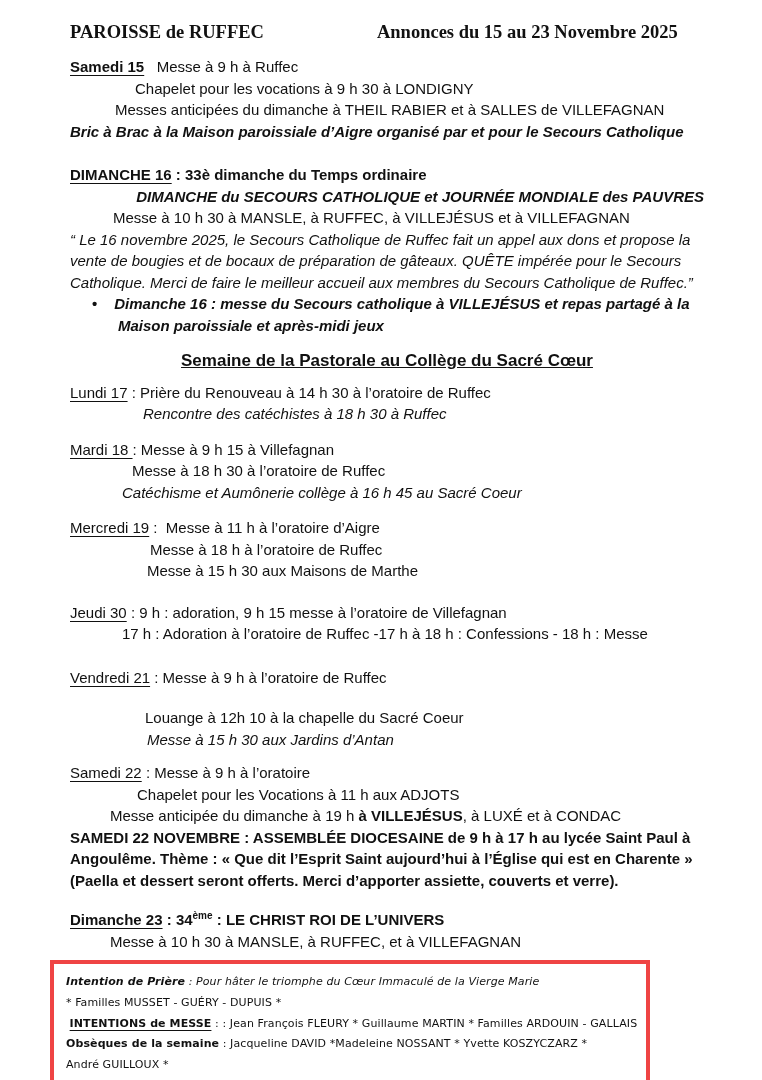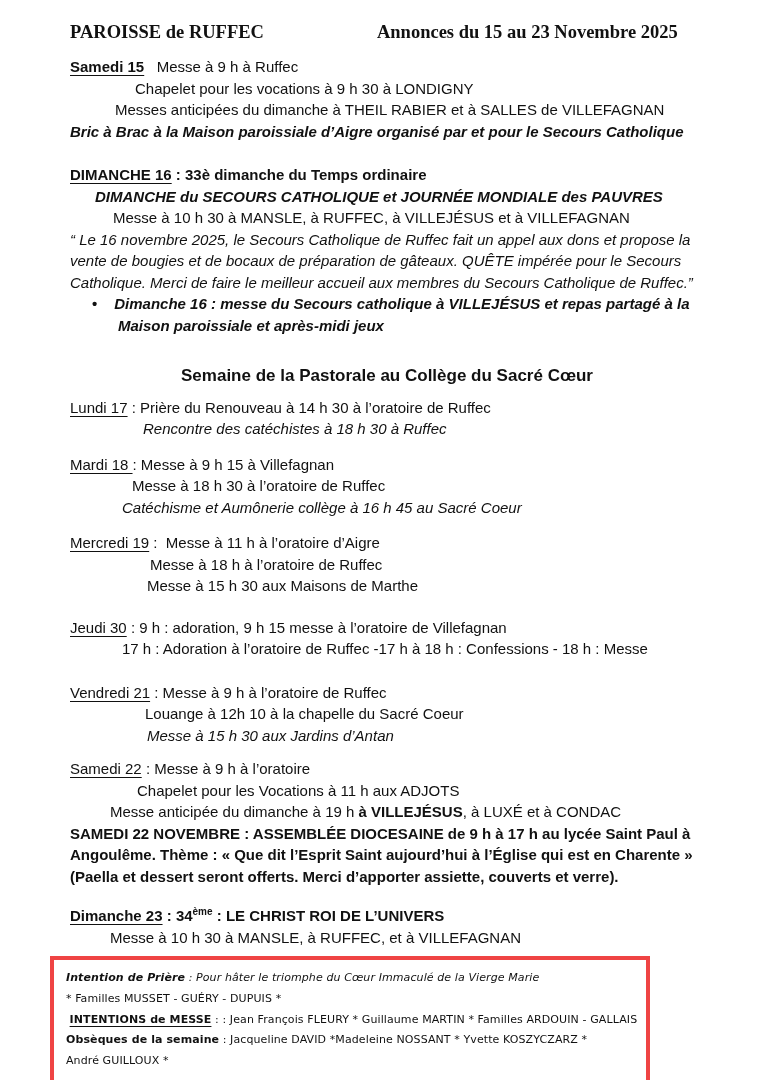--- a/index.html
+++ b/index.html
@@ -59,40 +59,40 @@
     <span class="hdr-left">PAROISSE de RUFFEC</span>
     <span class="hdr-right">Annonces du 15 au 23 Novembre 2025</span>
   </div>
 
   <div class="body-lines" id="doc-body">
       <div class="line"><span class="b u">Samedi 15</span><span>   Messe à 9 h à Ruffec</span></div>
       <div class="line" style="margin-left: 65px;"><span>Chapelet pour les vocations à 9 h 30 à LONDIGNY</span></div>
       <div class="line" style="margin-left: 45px;"><span>Messes anticipées du dimanche à THEIL RABIER et à SALLES de VILLEFAGNAN</span></div>
       <div class="line"><span class="b i">Bric à Brac à la Maison paroissiale d’Aigre organisé par et pour le Secours Catholique</span></div>
       <div class="line" style="margin-top: 22px;"><span class="b u">DIMANCHE 16</span><span class="b"> : 33è dimanche du Temps ordinaire</span></div>
-      <div class="line" style="margin-left: 25px;"><span class="b i">DIMANCHE du SECOURS CATHOLIQUE et JOURNÉE MONDIALE des PAUVRES</span></div>
+      <div class="line" style="margin-left: 25px; text-align: right;"><span class="b i">DIMANCHE du SECOURS CATHOLIQUE et JOURNÉE MONDIALE des PAUVRES</span></div>
       <div class="line" style="margin-left: 43px;"><span>Messe à 10 h 30 à MANSLE, à RUFFEC, à VILLEJÉSUS et à VILLEFAGNAN</span></div>
       <div class="line"><span class="i">“ Le 16 novembre 2025, le Secours Catholique de Ruffec fait un appel aux dons et propose la</span></div>
       <div class="line"><span class="i">vente de bougies et de bocaux de préparation de gâteaux. QUÊTE impérée pour le Secours</span></div>
       <div class="line"><span class="i">Catholique. Merci de faire le meilleur accueil aux membres du Secours Catholique de Ruffec.”</span></div>
       <div class="line" style="margin-left: 22px;"><span class="bullet b">•</span><span class="b i">Dimanche 16 : messe du Secours catholique à VILLEJÉSUS et repas partagé à la</span></div>
       <div class="line" style="margin-left: 48px;"><span class="b i">Maison paroissiale et après-midi jeux</span></div>
-      <div class="line center heading" style="margin-top: 29px;"><span class="b">Semaine de la Pastorale au Collège du Sacré Cœur</span></div>
+      <div class="line center heading" style="margin-top: 14px; text-decoration: underline;"><span class="b">Semaine de la Pastorale au Collège du Sacré Cœur</span></div>
       <div class="line" style="margin-top: 10px;"><span class="u">Lundi 17</span><span> : Prière du Renouveau à 14 h 30 à l’oratoire de Ruffec</span></div>
       <div class="line" style="margin-left: 73px;"><span class="i">Rencontre des catéchistes à 18 h 30 à Ruffec</span></div>
       <div class="line" style="margin-top: 14px;"><span class="u">Mardi 18 </span><span>: Messe à 9 h 15 à Villefagnan</span></div>
       <div class="line" style="margin-left: 62px;"><span>Messe à 18 h 30 à l’oratoire de Ruffec</span></div>
       <div class="line" style="margin-left: 52px;"><span class="i">Catéchisme et Aumônerie collège à 16 h 45 au Sacré Coeur</span></div>
       <div class="line" style="margin-top: 14px;"><span class="u">Mercredi 19</span><span> :  Messe à 11 h à l’oratoire d’Aigre</span></div>
       <div class="line" style="margin-left: 80px;"><span>Messe à 18 h à l’oratoire de Ruffec</span></div>
       <div class="line" style="margin-left: 77px;"><span>Messe à 15 h 30 aux Maisons de Marthe</span></div>
       <div class="line" style="margin-top: 20px;"><span class="u">Jeudi 30</span><span> : 9 h : adoration, 9 h 15 messe à l’oratoire de Villefagnan</span></div>
       <div class="line" style="margin-left: 52px;"><span>17 h : Adoration à l’oratoire de Ruffec -17 h à 18 h : Confessions - 18 h : Messe</span></div>
       <div class="line" style="margin-top: 22px;"><span class="u">Vendredi 21</span><span> : Messe à 9 h à l’oratoire de Ruffec</span></div>
-      <div class="line" style="margin-left: 75px;"><span>Louange à 12h 10 à la chapelle du Sacré Coeur</span></div>
+      <div class="line" style="margin-left: 75px; margin-top: 19px;"><span>Louange à 12h 10 à la chapelle du Sacré Coeur</span></div>
       <div class="line" style="margin-left: 77px; font-style: italic;"><span>Messe à 15 h 30 aux Jardins d’Antan</span></div>
       <div class="line" style="margin-top: 12px;"><span class="u">Samedi 22</span><span> : Messe à 9 h à l’oratoire</span></div>
       <div class="line" style="margin-left: 67px;"><span>Chapelet pour les Vocations à 11 h aux ADJOTS</span></div>
       <div class="line" style="margin-left: 40px;"><span>Messe anticipée du dimanche à 19 h </span><span class="b">à VILLEJÉSUS</span><span>, à LUXÉ et à CONDAC</span></div>
       <div class="line"><span class="b">SAMEDI 22 NOVEMBRE : ASSEMBLÉE DIOCESAINE de 9 h à 17 h au lycée Saint Paul à</span></div>
       <div class="line"><span class="b">Angoulême. Thème : « Que dit l’Esprit Saint aujourd’hui à l’Église qui est en Charente »</span></div>
       <div class="line"><span class="b">(Paella et dessert seront offerts. Merci d’apporter assiette, couverts et verre).</span></div>
       <div class="line" style="margin-top: 14px;"><span class="b u">Dimanche 23</span><span class="b"> : 34</span><span class="b sup">ème</span><span class="b"> : LE CHRIST ROI DE L’UNIVERS</span></div>
       <div class="line" style="margin-left: 40px;"><span>Messe à 10 h 30 à MANSLE, à RUFFEC, et à VILLEFAGNAN</span></div>
     </div>

